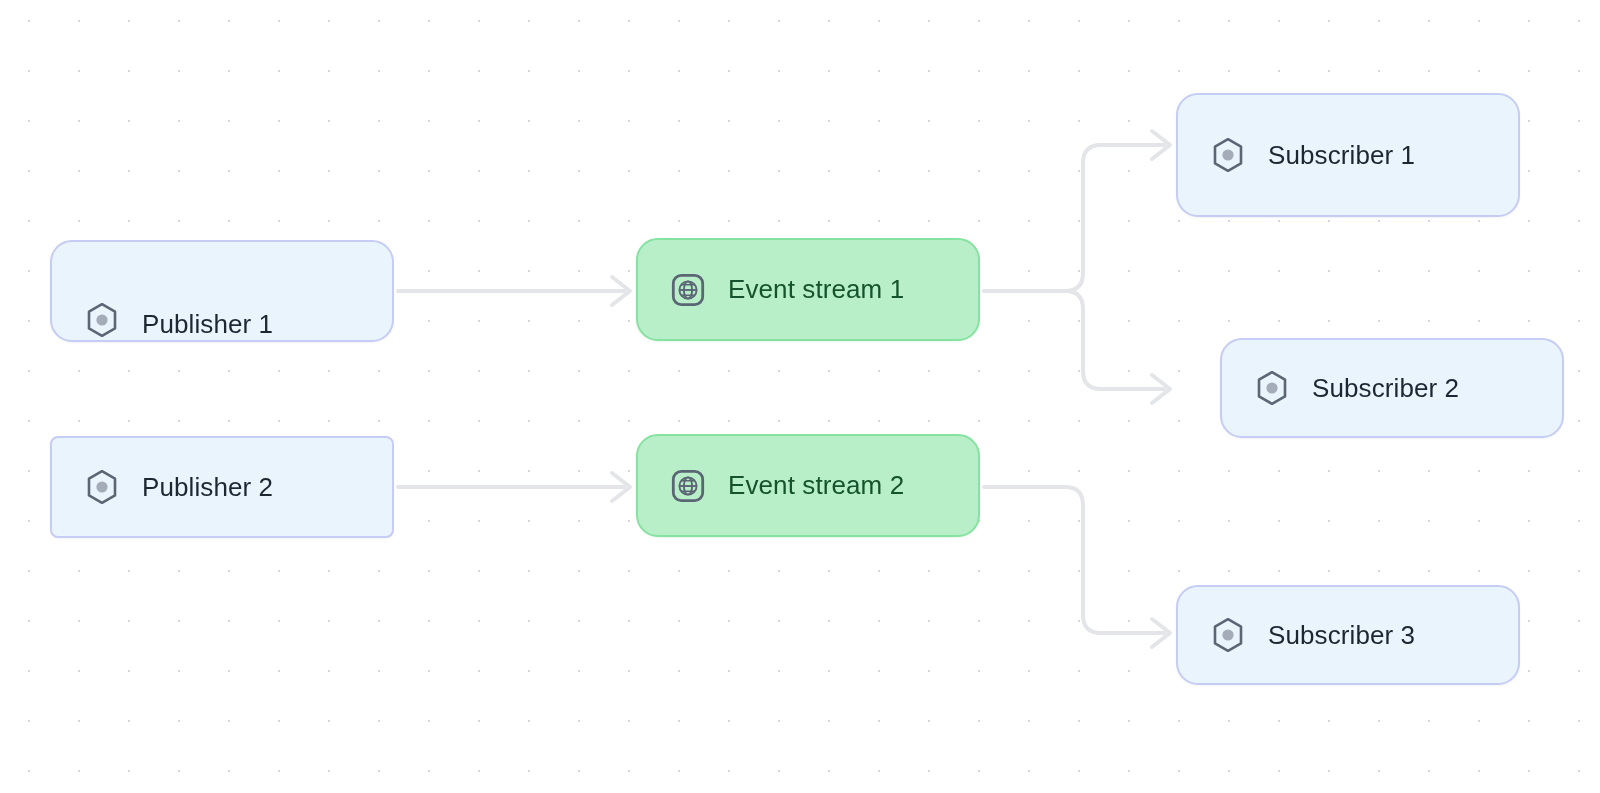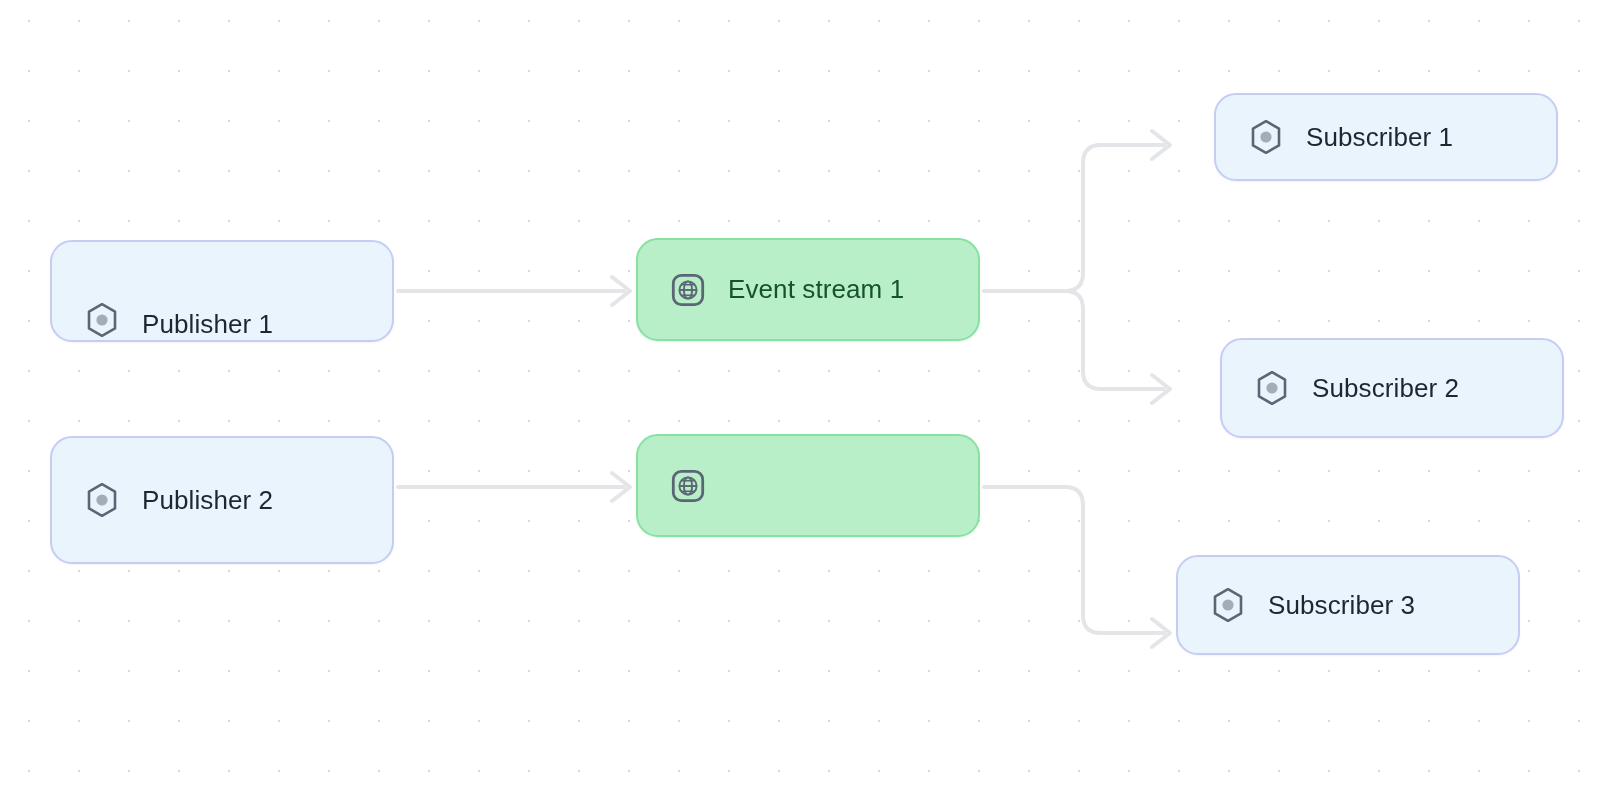--- a/index.html
+++ b/index.html
@@ -85,21 +85,21 @@
   <div id="node-layer">
       <div class="node n-blue" style="left: 50px; top: 240px; width: 344px; height: 102px; align-items: flex-end;">
         <span class="icon-wrap">
           <svg width="40" height="40" viewBox="0 0 40 40" fill="none">
             <path d="M20 4.2 L33 11.6 L33 28.4 L20 35.8 L7 28.4 L7 11.6 Z" stroke="#5b6675" stroke-width="2.6" stroke-linejoin="round" fill="none"></path>
             <circle cx="20" cy="20" r="5.6" fill="#a3acb8"></circle>
           </svg>
         </span>
         <span class="node-label">Publisher 1</span>
       </div>
-      <div class="node n-blue" style="left: 50px; top: 436px; width: 344px; height: 128px;">
+      <div class="node n-blue" style="left: 50px; top: 436px; width: 344px; height: 102px; border-radius: 8px;">
         <span class="icon-wrap">
           <svg width="40" height="40" viewBox="0 0 40 40" fill="none">
             <path d="M20 4.2 L33 11.6 L33 28.4 L20 35.8 L7 28.4 L7 11.6 Z" stroke="#5b6675" stroke-width="2.6" stroke-linejoin="round" fill="none"></path>
             <circle cx="20" cy="20" r="5.6" fill="#a3acb8"></circle>
           </svg>
         </span>
         <span class="node-label">Publisher 2</span>
       </div>
       <div class="node n-green" style="left: 636px; top: 238px; width: 344px; height: 103px;">
         <span class="icon-wrap">
@@ -118,40 +118,41 @@
         <span class="icon-wrap">
           <svg width="40" height="40" viewBox="0 0 40 40" fill="none">
             <rect x="5.3" y="5.3" width="29.4" height="29.4" rx="8" stroke="#5b6675" stroke-width="2.8" fill="none"></rect>
             <circle cx="20" cy="20" r="8.6" stroke="#5b6675" stroke-width="1.9" fill="none"></circle>
             <line x1="11.4" y1="20" x2="28.6" y2="20" stroke="#5b6675" stroke-width="1.9"></line>
             <ellipse cx="20" cy="20" rx="4.1" ry="8.6" stroke="#5b6675" stroke-width="1.9" fill="none"></ellipse>
             <line x1="13.3" y1="14.7" x2="26.7" y2="14.7" stroke="#5b6675" stroke-width="1.6"></line>
             <line x1="13.3" y1="25.3" x2="26.7" y2="25.3" stroke="#5b6675" stroke-width="1.6"></line>
           </svg>
         </span>
+        <span class="node-label">Event stream 2</span>
       </div>
-      <div class="node n-blue" style="left: 1176px; top: 93px; width: 344px; height: 88px; margin-left: 38px;">
+      <div class="node n-blue" style="left: 1176px; top: 93px; width: 344px; height: 124px;">
         <span class="icon-wrap">
           <svg width="40" height="40" viewBox="0 0 40 40" fill="none">
             <path d="M20 4.2 L33 11.6 L33 28.4 L20 35.8 L7 28.4 L7 11.6 Z" stroke="#5b6675" stroke-width="2.6" stroke-linejoin="round" fill="none"></path>
             <circle cx="20" cy="20" r="5.6" fill="#a3acb8"></circle>
           </svg>
         </span>
         <span class="node-label">Subscriber 1</span>
       </div>
       <div class="node n-blue" style="left: 1176px; top: 338px; width: 344px; height: 100px; margin-left: 44px;">
         <span class="icon-wrap">
           <svg width="40" height="40" viewBox="0 0 40 40" fill="none">
             <path d="M20 4.2 L33 11.6 L33 28.4 L20 35.8 L7 28.4 L7 11.6 Z" stroke="#5b6675" stroke-width="2.6" stroke-linejoin="round" fill="none"></path>
             <circle cx="20" cy="20" r="5.6" fill="#a3acb8"></circle>
           </svg>
         </span>
         <span class="node-label">Subscriber 2</span>
       </div>
-      <div class="node n-blue" style="left: 1176px; top: 555px; width: 344px; height: 100px;">
+      <div class="node n-blue" style="left: 1176px; top: 585px; width: 344px; height: 100px;">
         <span class="icon-wrap">
           <svg width="40" height="40" viewBox="0 0 40 40" fill="none">
             <path d="M20 4.2 L33 11.6 L33 28.4 L20 35.8 L7 28.4 L7 11.6 Z" stroke="#5b6675" stroke-width="2.6" stroke-linejoin="round" fill="none"></path>
             <circle cx="20" cy="20" r="5.6" fill="#a3acb8"></circle>
           </svg>
         </span>
         <span class="node-label">Subscriber 3</span>
       </div>
     </div>
 

